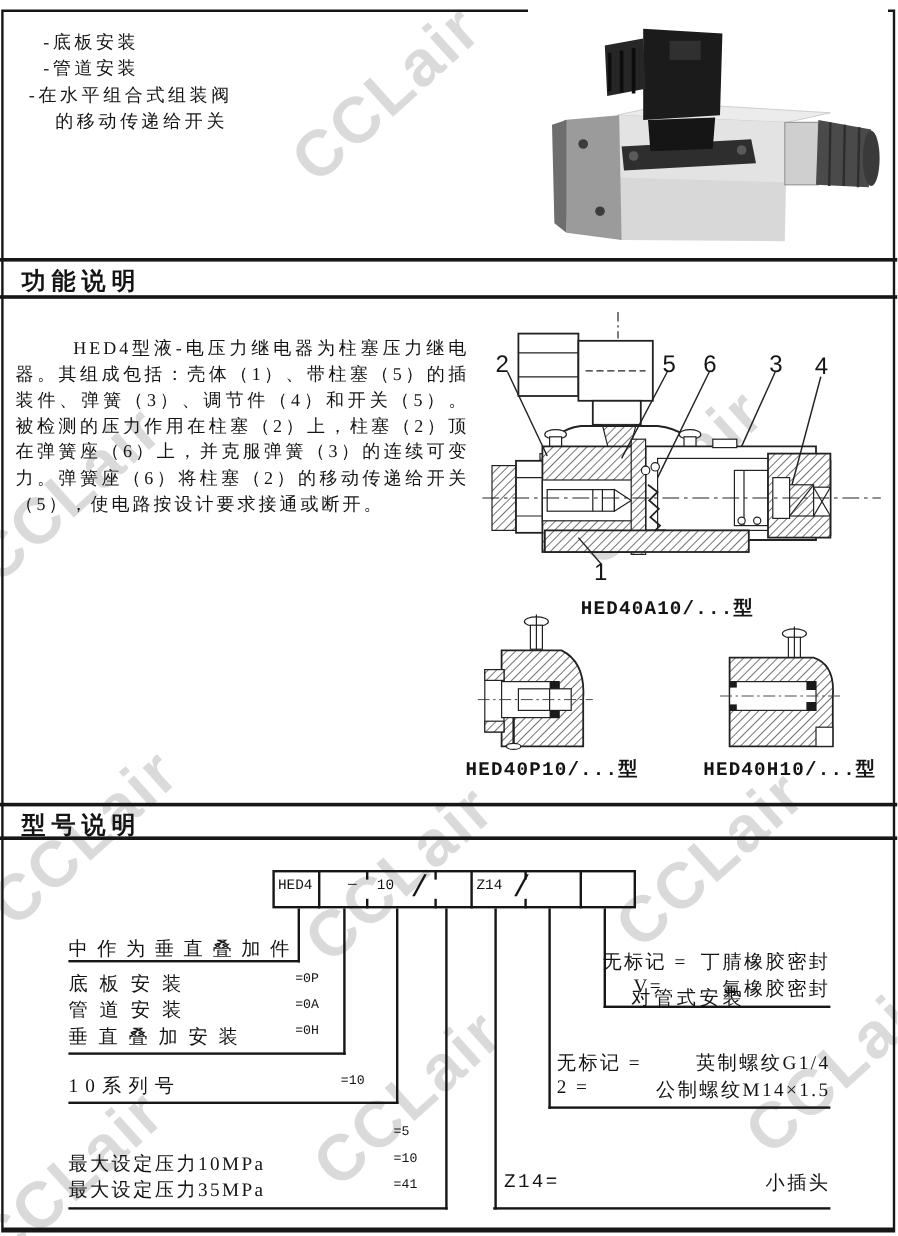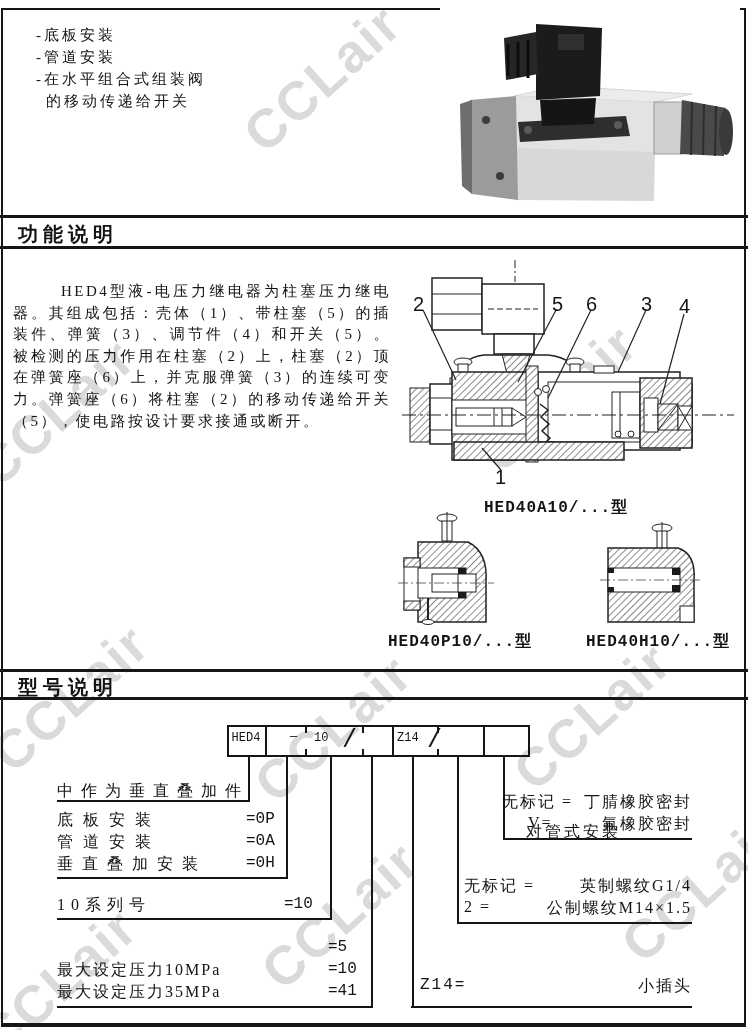--- a/index.html
+++ b/index.html
@@ -20,21 +20,21 @@
        font-weight:bold;letter-spacing:1px;white-space:nowrap;z-index:3;}
   .callout{position:absolute;font-family:"Liberation Sans",sans-serif;font-size:20px;z-index:3;}
   .hline{position:absolute;height:2px;background:#161616;z-index:2;}
   .vline{position:absolute;width:2px;background:#161616;z-index:2;}
   .tick{position:absolute;width:2px;height:8px;background:#161616;z-index:3;}
   .mbox{position:absolute;left:227px;top:725px;width:303px;height:32px;border:2px solid #161616;
         box-sizing:border-box;background:transparent;z-index:2;}
   .code{position:absolute;font-family:"Liberation Mono","DejaVu Sans Mono",monospace;font-size:12px;
         white-space:nowrap;z-index:3;}
   .lbl{position:absolute;font-size:16px;white-space:nowrap;z-index:3;}
-  .val{position:absolute;font-size:16px;font-family:"Liberation Mono","DejaVu Sans Mono",monospace;
+  .val{position:absolute;font-size:11px;font-family:"Liberation Mono","DejaVu Sans Mono",monospace;
        white-space:nowrap;z-index:3;}
   .row2{position:absolute;font-size:16px;display:flex;justify-content:space-between;
         letter-spacing:2px;z-index:3;}
   svg{position:absolute;z-index:2;}
 </style>
 </head>
 <body>
 
 <div class="page">
 
@@ -52,21 +52,21 @@
   <div class="frame"></div>
   <div class="band" style="top:215px"></div>
   <div class="band" style="top:246px"></div>
   <div class="band" style="top:669px"></div>
   <div class="band" style="top:697px"></div>
   <div class="hdr" style="left:18px;top:221px">功能说明</div>
   <div class="hdr" style="left:18px;top:674px">型号说明</div>
 
   <div class="introline" style="left:36px;top:26px">-底板安装</div>
   <div class="introline" style="left:36px;top:48px">-管道安装</div>
-  <div class="introline" style="left:36px;top:70px">-在水平组合式组装阀</div>
+  <div class="introline" style="left:24px;top:70px">-在水平组合式组装阀</div>
   <div class="introline" style="left:46px;top:92px">的移动传递给开关</div>
 
   <svg style="left:440px;top:4px" width="300" height="200" viewBox="0 0 300 200">
     <rect x="0" y="0" width="300" height="200" fill="#ffffff"></rect>
 
     <polygon points="74,92 216,98 252,90 120,82" fill="#ececec" stroke="#bfbfbf" stroke-width="0.6"></polygon>
     <polygon points="74,92 216,98 214,197 76,196" fill="#d8d8d8"></polygon>
     <polygon points="74,92 216,98 215,148 75,144" fill="#e3e3e3"></polygon>
 
     <polygon points="30,96 76,92 78,196 32,190" fill="#9b9b9b"></polygon>

